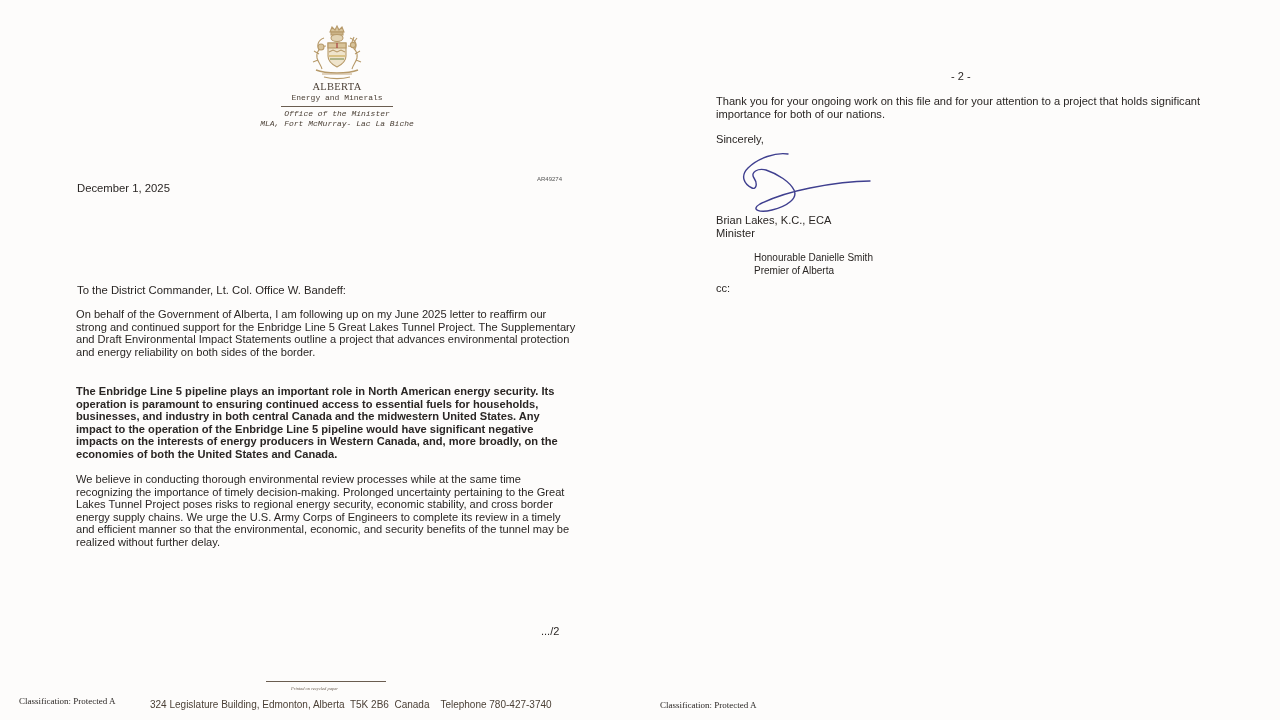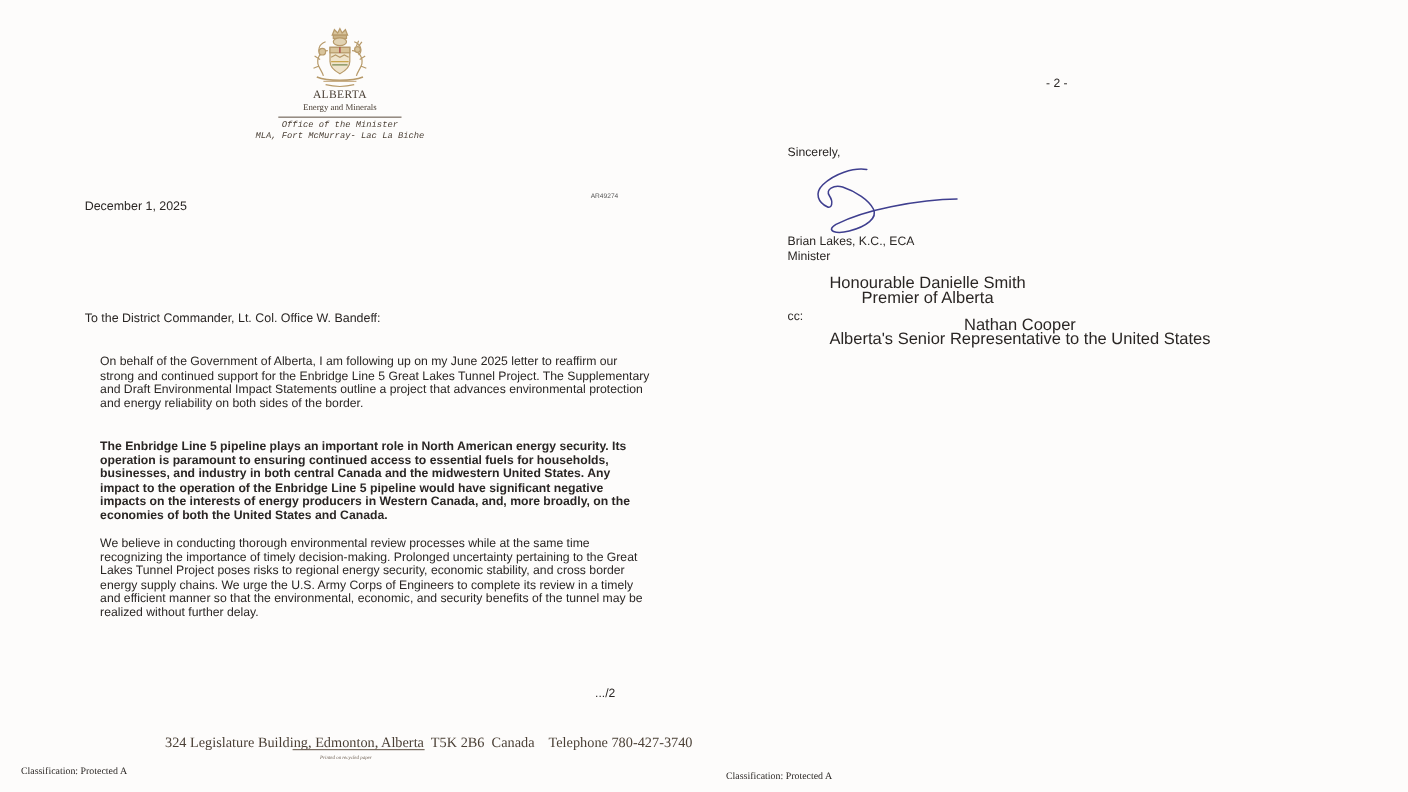--- a/index.html
+++ b/index.html
@@ -7,55 +7,55 @@
     width: 1280px; height: 720px; overflow: hidden; position: relative;
     background: #fdfcfb;
     font-family: "Liberation Sans", sans-serif;
     color: #2a2624;
   }
   .page { position: absolute; top: 0; height: 720px; }
   .page-1 { left: 0; width: 640px; }
   .page-2 { left: 640px; width: 640px; }
 
   
-  .letterhead { position: absolute; left: 224px; top: 24px; width: 170px; text-align: center; }
+  .letterhead { position: absolute; left: 252px; top: 24px; width: 170px; text-align: center; }
   .crest { display: block; margin: 0 auto; width: 66px; height: 56px; }
   .lh-name { font-family: "Liberation Serif", serif; font-size: 10.5px; color: #4a3f35; letter-spacing: 0.3px; margin-top: 1px; line-height: 12px; }
-  .lh-ministry { font-family: Liberation Serif, serif; font-size: 8px; color: #4a3f35; line-height: 10px; }
+  .lh-ministry { font-family: Liberation Mono, monospace; font-size: 8px; color: #4a3f35; line-height: 10px; }
   .lh-rule { width: 112px; height: 1px; background: #6a5d50; margin: 3px auto 2px auto; }
   .lh-office { font-family: Liberation Mono, monospace; font-style: italic; font-size: 8px; color: #4a3f35; line-height: 10px; }
 
   .ref { position: absolute; left: 537px; top: 176px; font-size: 6px; color: #555; }
   .date { position: absolute; left: 77px; top: 182px; font-size: 11.3px; }
   .address { position: absolute; left: 77px; top: 221px; font-size: 11.3px; line-height: 12.7px; }
   .salutation { position: absolute; left: 77px; top: 284px; font-size: 11.3px; }
 
-  .para { position: absolute; left: 76px; width: 500px; font-size: 11.1px; line-height: 12.6px; margin: 15px; }
+  .para { position: absolute; left: 76px; width: 500px; font-size: 11.1px; line-height: 12.6px; margin: 0; }
   .para-1 { top: 308px; }
   .para-2 { top: 385px; font-weight: bold; }
   .para-3 { top: 473px; }
 
   .continued { position: absolute; left: 541px; top: 625px; font-size: 11px; }
 
-  .footer-address { position: absolute; left: 150px; top: 667px; font-family: Liberation Serif, serif; font-size: 13px; color: #4a3f35; white-space: pre; }
+  .footer-address { position: absolute; left: 150px; top: 699px; font-family: Liberation Sans, sans-serif; font-size: 10px; color: #4a3f35; white-space: pre; }
   .footer-rule { position: absolute; left: 266px; top: 681px; width: 120px; height: 1px; background: #6a5d50; }
   .footer-recycled { position: absolute; left: 291px; top: 686px; font-family: "Liberation Serif", serif; font-style: italic; font-size: 4.5px; color: #6a5d50; }
 
   .classification { position: absolute; font-family: Liberation Serif, serif; font-size: 9px; color: #2a2624; }
   .classification-1 { left: 19px; top: 696px; }
   .classification-2 { left: 20px; top: 700px; }
 
   
   .page-number { position: absolute; left: 311px; top: 70px; font-size: 11px; }
   .p2-para { position: absolute; left: 76px; top: 95px; width: 500px; font-size: 11.1px; line-height: 12.6px; margin: 0; }
   .closing { position: absolute; left: 76px; top: 133px; font-size: 11.1px; }
   .signature { position: absolute; left: 98px; top: 148px; width: 140px; height: 68px; }
   .signer { position: absolute; left: 76px; top: 214px; font-size: 11.1px; line-height: 12.7px; }
   .cc-label { position: absolute; left: 76px; top: 252px; font-size: 11.1px; margin-top: 30px; }
-  .cc-block { position: absolute; left: 114px; font-size: 15px; line-height: 12.7px; text-align: center; }
+  .cc-block { position: absolute; left: 114px; font-size: 10px; line-height: 12.7px; }
   .cc-1 { top: 252px; }
   .cc-2 { top: 290px; }
 </style>
 </head>
 <body>
 
 <div class="page page-1">
 
   <div class="letterhead">
     <svg class="crest" viewBox="0 0 66 56">
@@ -108,35 +108,32 @@
 
   <div class="footer-address">324 Legislature Building, Edmonton, Alberta  T5K 2B6  Canada    Telephone 780-427-3740</div>
   <div class="footer-rule"></div>
   <div class="footer-recycled">Printed on recycled paper</div>
 
   <div class="classification classification-1">Classification: Protected A</div>
 </div>
 
 <div class="page page-2">
   <div class="page-number">- 2 -</div>
+  <p class="p2-para">Thank you for your ongoing work on this file and for your attention to a project that holds significant importance for both of our nations.</p>
   <div class="closing">Sincerely,</div>
 
   <svg class="signature" viewBox="0 0 140 68">
     <path id="sig-path" d="M50 6 C38 4 20 10 10 20 C2 28 6 36 14 40 C18 42 20 36 16 30 C12 24 20 20 28 22 C40 26 52 34 56 42 C60 50 50 58 34 62 C22 65 12 62 22 56 C34 50 52 44 72 40 C92 36 112 33 132 33" fill="none" stroke="#3f3f8f" stroke-width="1.4" stroke-linecap="round" stroke-linejoin="round"></path>
   </svg>
 
   <div class="signer">
     <div>Brian Lakes, K.C., ECA</div>
     <div>Minister</div>
   </div>
 
   <div class="cc-label">cc:</div>
   <div class="cc-block cc-1">
     <div>Honourable Danielle Smith</div>
     <div>Premier of Alberta</div>
   </div>
-  <div class="cc-block cc-2">
-    <div>Nathan Cooper</div>
-    <div>Alberta's Senior Representative to the United States</div>
-  </div>
 
   <div class="classification classification-2">Classification: Protected A</div>
 </div>
 
 </body></html>

